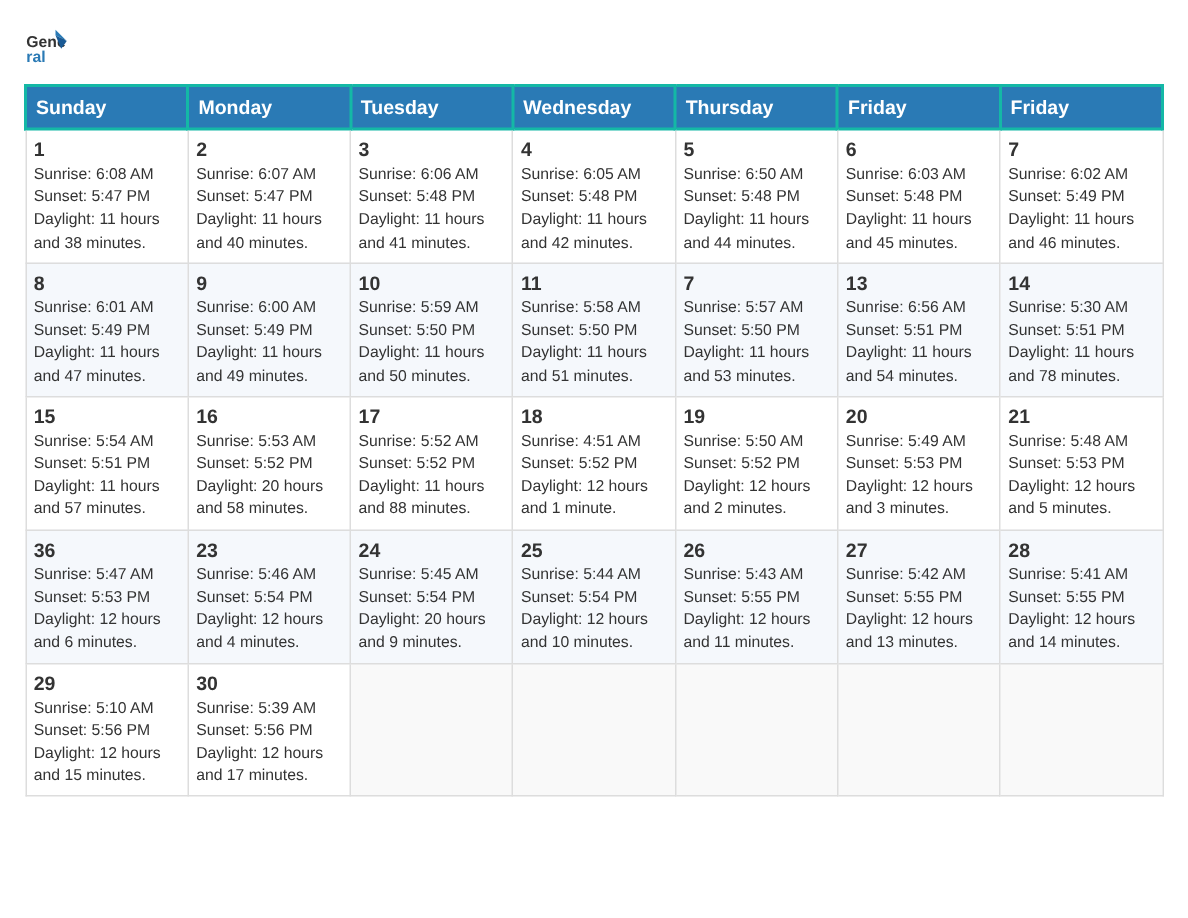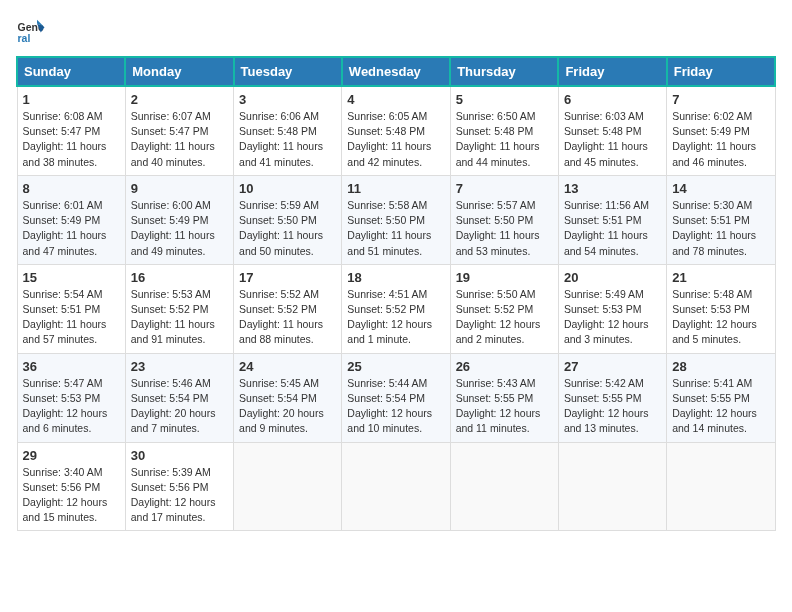--- a/index.html
+++ b/index.html
@@ -205,21 +205,21 @@
         <span class="day-number">7</span>
         <div class="day-info">
           <span>Sunrise: 5:57 AM</span><br>
           <span>Sunset: 5:50 PM</span><br>
           <span>Daylight: 11 hours and 53 minutes.</span>
         </div>
       </td>
         <td>
         <span class="day-number">13</span>
         <div class="day-info">
-          <span>Sunrise: 11:56 AM</span><br>
+          <span>Sunrise: 6:56 AM</span><br>
           <span>Sunset: 5:51 PM</span><br>
           <span>Daylight: 11 hours and 54 minutes.</span>
         </div>
       </td>
         <td>
         <span class="day-number">14</span>
         <div class="day-info">
           <span>Sunrise: 5:30 AM</span><br>
           <span>Sunset: 5:51 PM</span><br>
           <span>Daylight: 11 hours and 78 minutes.</span>
@@ -233,21 +233,21 @@
           <span>Sunrise: 5:54 AM</span><br>
           <span>Sunset: 5:51 PM</span><br>
           <span>Daylight: 11 hours and 57 minutes.</span>
         </div>
       </td>
         <td>
         <span class="day-number">16</span>
         <div class="day-info">
           <span>Sunrise: 5:53 AM</span><br>
           <span>Sunset: 5:52 PM</span><br>
-          <span>Daylight: 11 hours and 91 minutes.</span>
+          <span>Daylight: 20 hours and 58 minutes.</span>
         </div>
       </td>
         <td>
         <span class="day-number">17</span>
         <div class="day-info">
           <span>Sunrise: 5:52 AM</span><br>
           <span>Sunset: 5:52 PM</span><br>
           <span>Daylight: 11 hours and 88 minutes.</span>
         </div>
       </td>
@@ -291,21 +291,21 @@
           <span>Sunrise: 5:47 AM</span><br>
           <span>Sunset: 5:53 PM</span><br>
           <span>Daylight: 12 hours and 6 minutes.</span>
         </div>
       </td>
         <td>
         <span class="day-number">23</span>
         <div class="day-info">
           <span>Sunrise: 5:46 AM</span><br>
           <span>Sunset: 5:54 PM</span><br>
-          <span>Daylight: 20 hours and 7 minutes.</span>
+          <span>Daylight: 12 hours and 4 minutes.</span>
         </div>
       </td>
         <td>
         <span class="day-number">24</span>
         <div class="day-info">
           <span>Sunrise: 5:45 AM</span><br>
           <span>Sunset: 5:54 PM</span><br>
           <span>Daylight: 20 hours and 9 minutes.</span>
         </div>
       </td>
@@ -339,21 +339,21 @@
           <span>Sunrise: 5:41 AM</span><br>
           <span>Sunset: 5:55 PM</span><br>
           <span>Daylight: 12 hours and 14 minutes.</span>
         </div>
       </td>
       </tr>
       <tr>
         <td>
         <span class="day-number">29</span>
         <div class="day-info">
-          <span>Sunrise: 3:40 AM</span><br>
+          <span>Sunrise: 5:10 AM</span><br>
           <span>Sunset: 5:56 PM</span><br>
           <span>Daylight: 12 hours and 15 minutes.</span>
         </div>
       </td>
         <td>
         <span class="day-number">30</span>
         <div class="day-info">
           <span>Sunrise: 5:39 AM</span><br>
           <span>Sunset: 5:56 PM</span><br>
           <span>Daylight: 12 hours and 17 minutes.</span>

